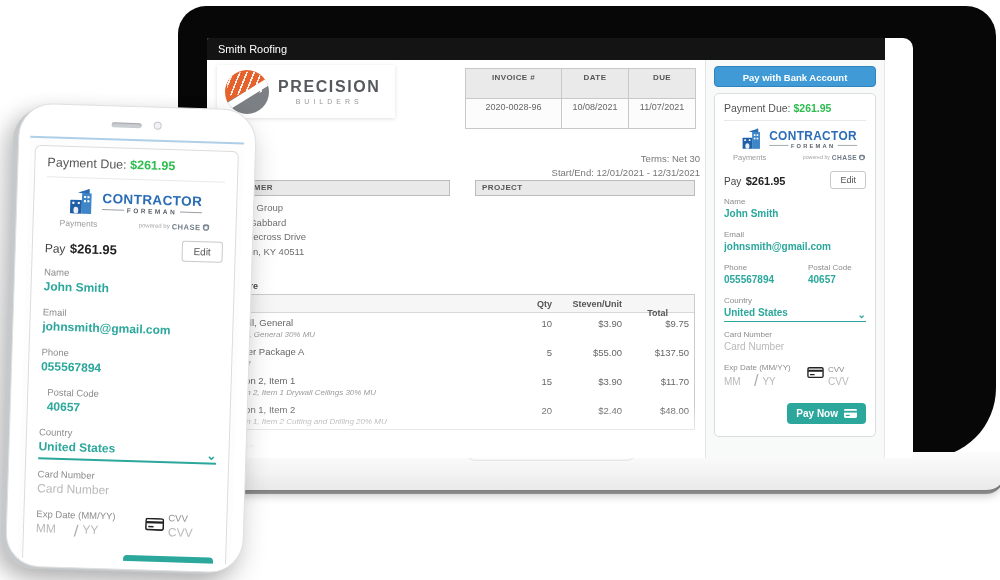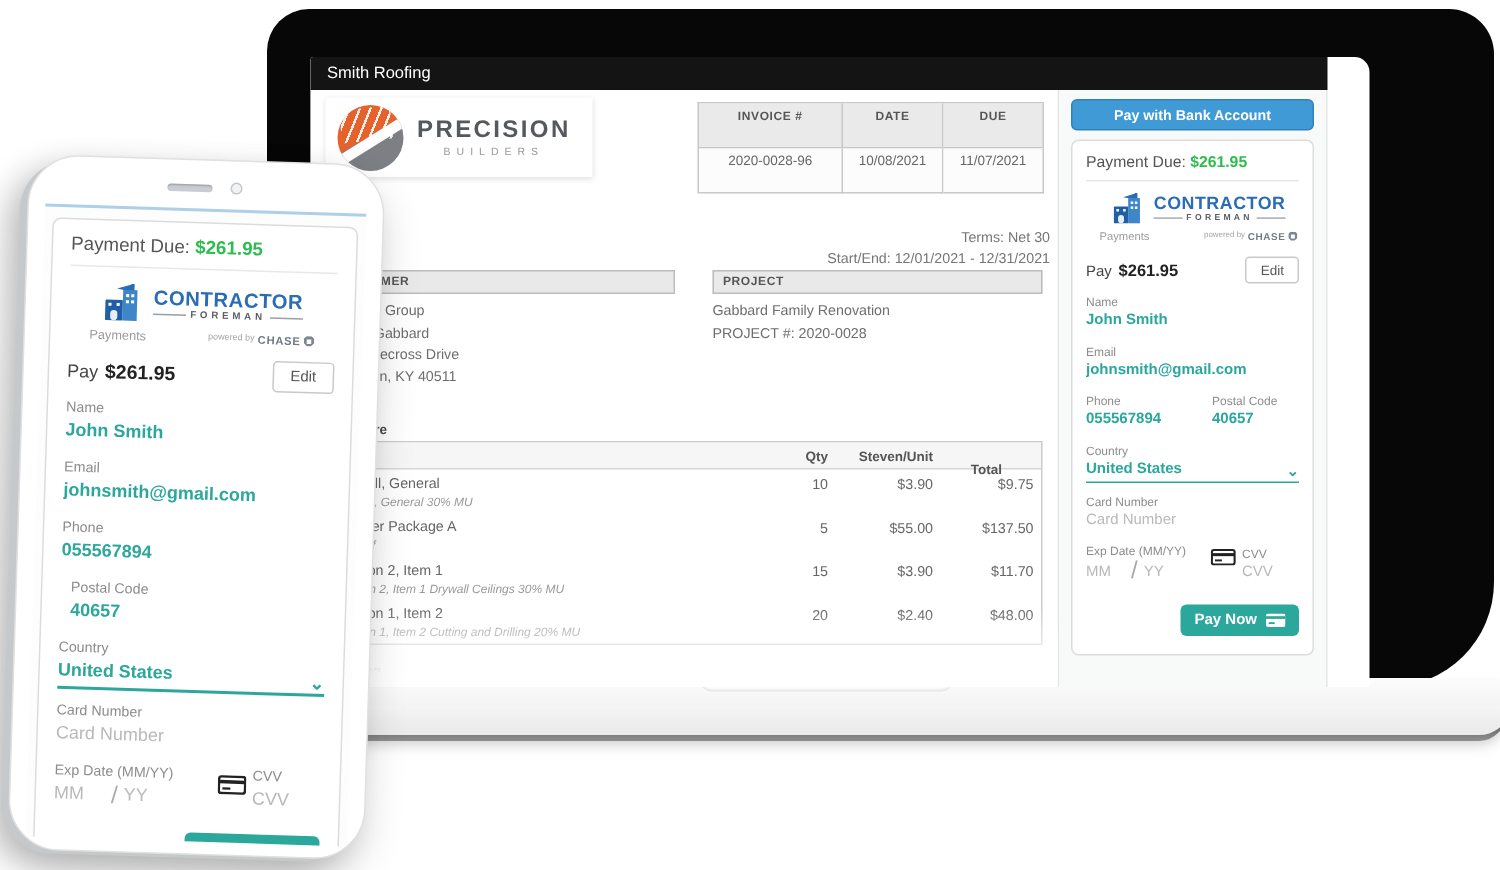--- a/index.html
+++ b/index.html
@@ -200,24 +200,20 @@
             <div class="party-header">CUSTOMER</div>
             <div class="party-lines">
               <div>Gabbard Group</div>
               <div>Steven Gabbard</div>
               <div>118 Applecross Drive</div>
               <div>Lexington, KY 40511</div>
             </div>
           </div>
           <div class="party-p">
             <div class="party-header">PROJECT</div>
-            <div class="party-lines">
-              <div>Gabbard Family Renovation</div>
-              <div>PROJECT #: 2020-0028</div>
-            </div>
           </div>
         </div>
 
         <div class="sec-title">Structure</div>
 
         <div class="items">
           <div class="items-head">
             <div class="c-item">Item</div>
             <div class="c-qty">Qty</div>
             <div class="c-price">Steven/Unit</div>

